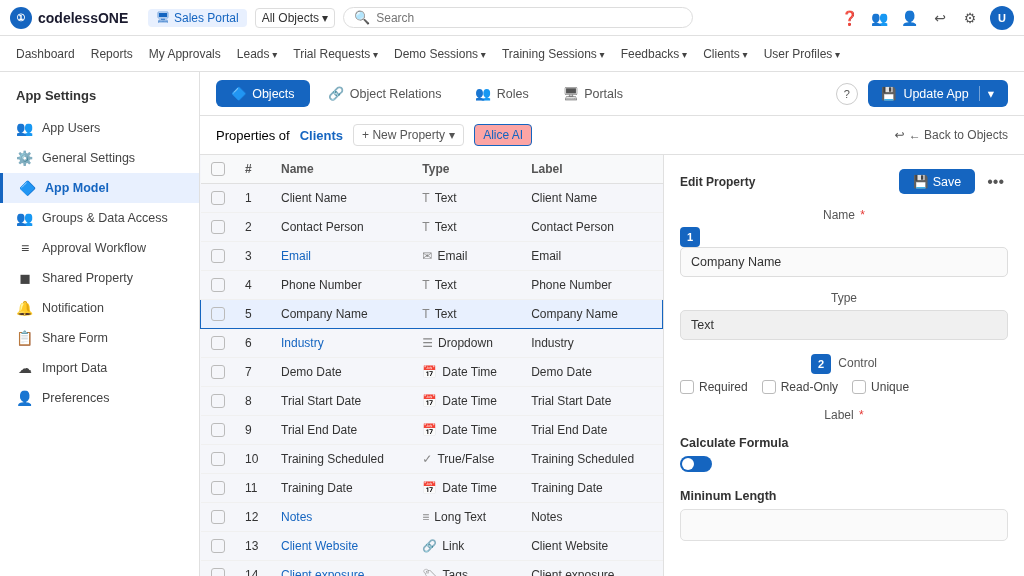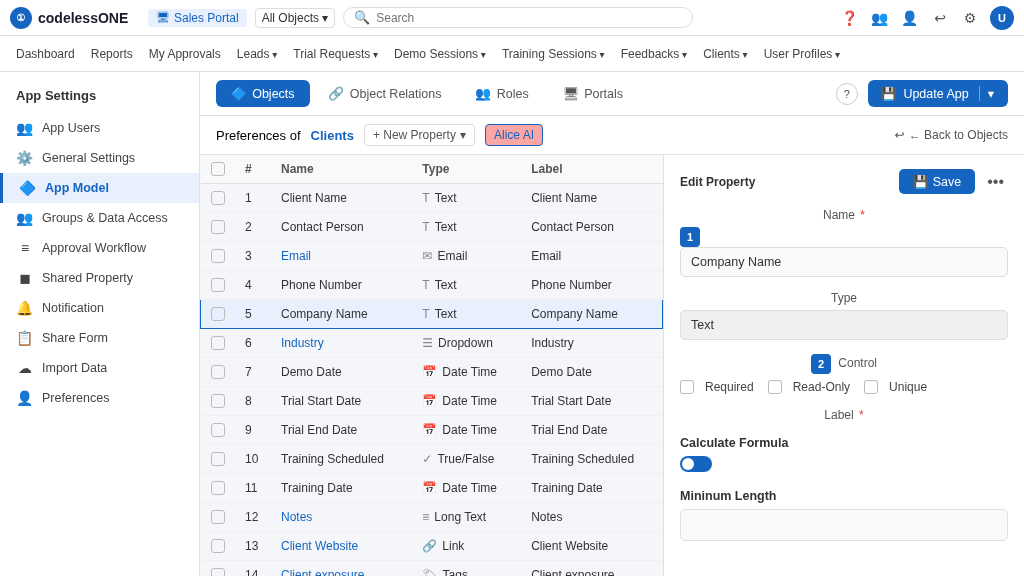--- a/index.html
+++ b/index.html
@@ -74,21 +74,21 @@
     .more-btn { color: #555; cursor: pointer; font-size: 16px; padding: 0 4px; }
 
     .form-group { margin-bottom: 14px; }
     .form-label { font-size: 12px; color: #555; margin-bottom: 5px; font-weight: 500; text-align: center; }
     .form-label .required { color: #e53935; margin-left: 2px; }
     .form-input { width: 100%; border: 1px solid #ddd; border-radius: 5px; padding: 7px 10px; font-size: 12.5px; color: #333; background: #fafafa; }
 
     .step-badge { display: inline-flex; align-items: center; justify-content: center; width: 20px; height: 20px; background: #1565c0; color: #fff; border-radius: 4px; font-size: 11px; font-weight: 700; margin-right: 4px; vertical-align: middle; }
 
     .control-row { display: flex; align-items: center; gap: 14px; margin-top: 6px; }
-    .checkbox-label { display: flex; align-items: center; gap: 11px; font-size: 12px; color: #444; cursor: pointer; }
+    .checkbox-label { display: flex; align-items: center; gap: 5px; font-size: 12px; color: #444; cursor: pointer; }
     .check-box { width: 14px; height: 14px; border: 1px solid #bbb; border-radius: 3px; background: #fff; display: inline-block; }
 
     .toggle-track { width: 32px; height: 16px; background: #1565c0; border-radius: 8px; position: relative; cursor: pointer; display: inline-block; }
     .toggle-thumb { width: 12px; height: 12px; background: #fff; border-radius: 50%; position: absolute; top: 2px; left: 2px; transition: left 0.2s; }
 
     .section-label { font-size: 12.5px; font-weight: 600; color: #333; margin-bottom: 6px; }
     .empty-input { width: 100%; border: 1px solid #e0e0e0; border-radius: 5px; padding: 7px 10px; height: 32px; background: #fafafa; }
   </style>
 </head>
 <body>
@@ -205,21 +205,21 @@
         <div class="help-icon">?</div>
         <button class="update-app-btn">
           <span>💾</span>
           <span>Update App</span>
           <span class="caret">▾</span>
         </button>
       </div>
     </div>
 
     <div class="properties-bar">
-      <span>Preferences of</span>
+      <span>Properties of</span>
       <a class="clients-link">Clients</a>
       <div class="new-property-btn">
         <span>+ New Property</span>
         <span>▾</span>
       </div>
       <div class="alice-ai-btn">
         <span>Alice AI</span>
       </div>
       <div class="back-btn">
         <span>↩</span>

